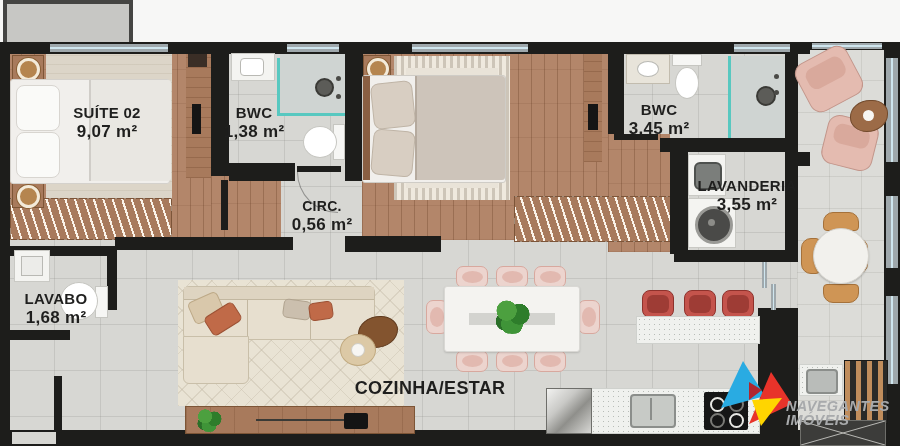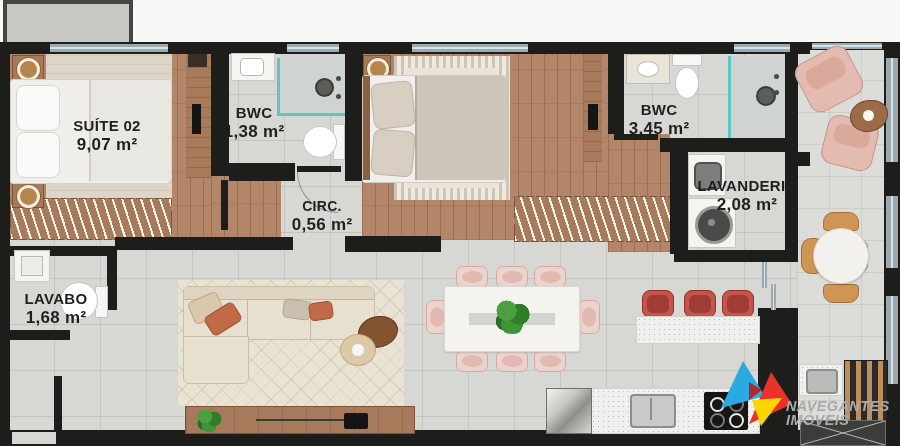--- a/index.html
+++ b/index.html
@@ -291,45 +291,46 @@
   </div>
   <div class="abs" style="left:844px;top:360px;width:42px;height:62px;background:#2a2a28;
        background-image:repeating-linear-gradient(90deg,#c08d5c 0 5px,#2a2a28 5px 11px);border:1px solid #1a1a18;"></div>
   <div class="abs" style="left:800px;top:420px;width:84px;height:24px;background:#3c3c3a;border:1px solid #6e6e6a;">
     <svg width="84" height="24" style="position:absolute;left:0;top:0;">
       <line x1="0" y1="0" x2="84" y2="24" stroke="#b9b9b5" stroke-width="1"></line>
       <line x1="84" y1="0" x2="0" y2="24" stroke="#b9b9b5" stroke-width="1"></line>
     </svg>
   </div>
 
-  <div class="lbl" style="left:107px;top:136px;">
+  <div class="lbl" style="left:107px;top:123px;">
     <div class="nm">SUÍTE 02</div>
     <div class="ar">9,07 m²</div>
   </div>
   <div class="lbl" style="left:254px;top:123px;">
     <div class="nm">BWC</div>
     <div class="ar">1,38 m²</div>
   </div>
   <div class="lbl" style="left:659px;top:120px;">
     <div class="nm">BWC</div>
     <div class="ar">3,45 m²</div>
   </div>
   <div class="lbl" style="left:747px;top:196px;">
     <div class="nm">LAVANDERIA</div>
-    <div class="ar">2,08 m²</div>
+    <div class="ar">3,55 m²</div>
   </div>
   <div class="lbl" style="left:322px;top:217px;">
     <div class="nm" style="font-size:14px;">CIRC.</div>
     <div class="ar">0,56 m²</div>
   </div>
   <div class="lbl" style="left:56px;top:309px;">
     <div class="nm">LAVABO</div>
     <div class="ar">1,68 m²</div>
   </div>
   <div class="lbl lbl-big" style="left:430px;top:389px;">
+    <div class="nm">COZINHA/ESTAR</div>
   </div>
 
   <svg class="abs" style="left:702px;top:356px;z-index:55;" width="100" height="78" viewBox="0 0 100 78">
     <polygon points="41,5 19,52 63,40" fill="#29abe2"></polygon>
     <polygon points="69,16 47,68 90,48" fill="#e8332a"></polygon>
     <polygon points="47,26 60,34 47,44" fill="#b0272f"></polygon>
     <polygon points="50,44 80,42 59,70" fill="#ffd500"></polygon>
   </svg>
   <div class="brandtxt" style="left:786px;top:399px;">NAVEGANTES</div>
   <div class="brandtxt" style="left:786px;top:413px;">IMÓVEIS</div>

